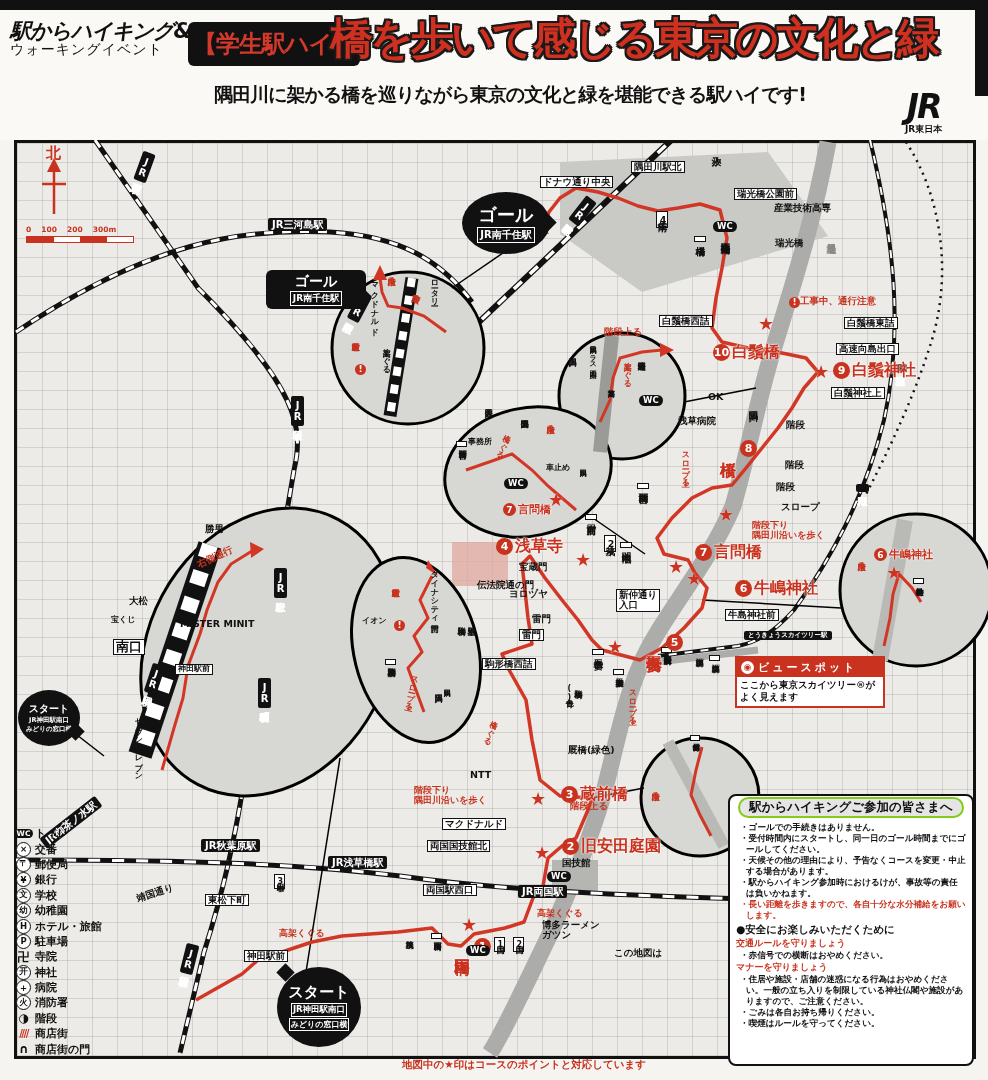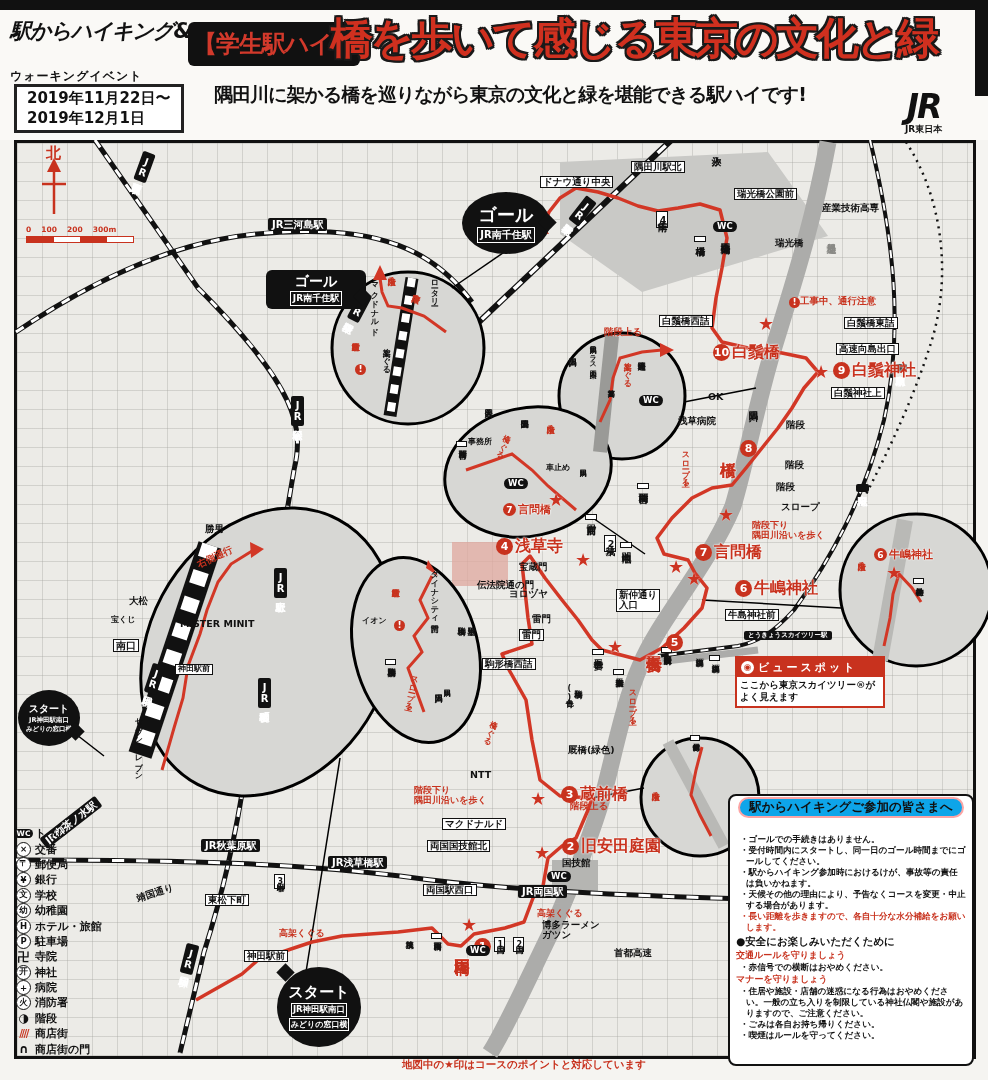--- a/index.html
+++ b/index.html
@@ -4,21 +4,21 @@
 <style>
   html,body{margin:0;padding:0;background:#777;}
   #stage{position:relative;width:988px;height:1080px;background:#f5f4f1;overflow:hidden;
          font-family:"DejaVu Sans","Liberation Sans",sans-serif;color:#111;}
   
   #header{position:absolute;left:0;top:0;width:988px;height:140px;background:#faf9f6;z-index:6;}
   .topbar{position:absolute;left:0;top:0;width:988px;height:10px;background:#111;}
   .corner-right{position:absolute;right:0;top:0;width:13px;height:96px;background:#111;}
   .logo{position:absolute;left:10px;top:20px;line-height:1.05;}
   .logo .l1{font-size:21px;font-weight:900;font-style:italic;letter-spacing:-1px;}
-  .logo .l2{font-size:12px;font-weight:700;letter-spacing:1px;margin-top:28px;}
+  .logo .l2{font-size:14px;font-weight:400;letter-spacing:1px;}
   .datebox{position:absolute;left:14px;top:84px;border:3px solid #222;padding:2px 10px;
            font-size:15px;font-weight:900;line-height:1.3;white-space:pre-line;background:#fff;}
   .badge{position:absolute;left:188px;top:22px;background:#111;color:#d2392b;border-radius:6px;
          padding:6px 5px;font-size:24px;font-weight:900;letter-spacing:-1px;}
   .maintitle{position:absolute;left:330px;top:10px;width:655px;font-size:43px;font-weight:900;
          color:#d0301f;letter-spacing:-3px;white-space:nowrap;
          text-shadow:-2px 0 #1a1a1a,2px 0 #1a1a1a,0 -2px #1a1a1a,0 2px #1a1a1a,2px 2px #1a1a1a,-2px 2px #1a1a1a,2px -2px #1a1a1a,-2px -2px #1a1a1a;}
   .subtitle{position:absolute;left:185px;top:82px;width:650px;text-align:center;font-size:19px;
          font-weight:800;line-height:1.35;letter-spacing:-1px;}
   .jrlogo{position:absolute;left:905px;top:90px;text-align:center;}
@@ -93,22 +93,22 @@
   .lg-row{display:flex;align-items:center;gap:4px;height:15.4px;font-size:11px;font-weight:800;}
   .lg-ic{flex:none;width:15px;display:flex;justify-content:center;}
   .ic-circle{width:13px;height:13px;border:1.4px solid #111;border-radius:50%;font-size:8.5px;font-weight:900;
       display:flex;align-items:center;justify-content:center;background:#fff;}
   .ic-oval{background:#111;color:#fff;border-radius:7px;font-size:7.5px;font-weight:900;padding:1px 3px;line-height:1;}
   .ic-plain{font-size:12px;font-weight:900;line-height:1;}
   .ic-hatch{color:#c8321e;font-weight:900;font-size:10px;letter-spacing:-1.5px;}
   
   #notice{position:absolute;left:728px;top:794px;width:246px;height:272px;background:#fff;
       border:2.5px solid #111;border-radius:8px;z-index:4;padding:2px 6px 4px 6px;box-sizing:border-box;}
-  #notice .nt{border:2px solid #fca5a5;border-radius:12px;text-align:center;font-size:12.5px;font-weight:900;
-      margin:-1px 2px 16px 2px;background:#0ea5e9;}
+  #notice .nt{border:2px solid #84cc16;border-radius:12px;text-align:center;font-size:12.5px;font-weight:900;
+      margin:-1px 2px 4px 2px;background:#e5e5e5;}
   #notice ul{margin:0;padding-left:10px;list-style:none;text-indent:-6px;}
   #notice li{font-size:8.6px;font-weight:700;line-height:1.28;}
   #notice li::before{content:"・";}
   #notice li.red{color:#c8321e;}
   #notice .sec{font-size:10.5px;font-weight:900;margin-top:2px;}
   #notice .subsec{font-size:9px;font-weight:900;color:#c8321e;}
   
   #license{position:absolute;left:16px;top:1058px;width:430px;font-size:7.6px;font-weight:600;z-index:6;}
   #starnote{position:absolute;left:402px;top:1058px;font-size:10.5px;font-weight:900;color:#c8321e;z-index:6;}
 </style>
@@ -117,22 +117,20 @@
 
 <div id="stage">
 
   <div id="header">
     <div class="topbar"></div>
     <div class="corner-right"></div>
     <div class="logo">
       <div class="l1">駅からハイキング&amp;</div>
       <div class="l2">ウォーキングイベント</div>
     </div>
-    <div class="datebox">2019年11月22日〜
-2019年12月1日</div>
     <div class="badge">【学生駅ハイ】</div>
     <div class="maintitle">橋を歩いて感じる東京の文化と緑</div>
     <div class="subtitle">
       <div>隅田川に架かる橋を巡りながら東京の文化と緑を堪能できる駅ハイです!</div>
     </div>
     <div class="jrlogo">
       <div class="mark">JR</div>
       <div class="name">JR東日本</div>
     </div>
   </div>
@@ -218,21 +216,21 @@
       <line x1="42" y1="184" x2="66" y2="184"></line>
       <polygon points="54,158 47,172 61,172" fill="#c8321e" stroke="none"></polygon>
     </g>
   </svg>
 
   <div id="labels">
       <div class="lbl wb" style="left: 631px; top: 161px;">隅田川駅北</div>
       <div class="lbl wb" style="left: 540px; top: 176px;">ドナウ通り中央</div>
       <div class="lbl wb" style="left: 734px; top: 188px;">瑞光橋公園前</div>
       <div class="lbl plv" style="left: 711px; top: 148px;">汐入小</div>
-      <div class="lbl pl" style="left: 822px; top: 203px;">産業技術高専</div>
+      <div class="lbl pl" style="left: 774px; top: 203px;">産業技術高専</div>
       <div class="lbl pl" style="left: 775px; top: 238px;">瑞光橋</div>
       <div class="lbl plv" style="left: 720px; top: 236px;">瑞光橋公園</div>
       <div class="lbl wbv" style="left: 656px; top: 211px;">南千住4</div>
       <div class="lbl wbv" style="left: 694px; top: 236px;">橋場橋</div>
       <div class="lbl gyv" style="left: 826px; top: 236px;">墨堤通り</div>
       <div class="lbl rd" style="left: 800px; top: 296px;">工事中、通行注意</div>
       <div class="lbl wb" style="left: 659px; top: 315px;">白鬚橋西詰</div>
       <div class="lbl wb" style="left: 844px; top: 317px;">白鬚橋東詰</div>
       <div class="lbl wb" style="left: 836px; top: 343px;">高速向島出口</div>
       <div class="lbl wb" style="left: 831px; top: 387px;">白鬚神社上</div>
@@ -302,32 +300,32 @@
       <div class="lbl rdv" style="left: 650px; top: 786px; font-size: 8px;">階段上る</div>
       <div class="lbl pl" style="left: 562px; top: 858px;">国技館</div>
       <div class="lbl wb" style="left: 423px; top: 884px;">両国駅西口</div>
       <div class="lbl rd" style="left: 537px; top: 909px; font-size: 9px;">高架くぐる</div>
       <div class="lbl pl" style="left: 542px; top: 920px;">博多ラーメン
 ガツン</div>
       <div class="lbl wbv" style="left: 494px; top: 937px; font-size: 8px;">両国1</div>
       <div class="lbl wbv" style="left: 513px; top: 937px; font-size: 8px;">両国2</div>
       <div class="lbl wbv" style="left: 431px; top: 933px; font-size: 8px;">両国橋西</div>
       <div class="lbl plv" style="left: 404px; top: 934px; font-size: 8px;">浅草橋</div>
-      <div class="lbl pl" style="left: 614px; top: 948px;">首都高速</div>
+      <div class="lbl pl" style="left: 614px; top: 948px;">この地図は</div>
       <div class="lbl pl" style="left: 136px; top: 888px; transform: rotate(-18deg);">靖国通り</div>
       <div class="lbl wb" style="left: 205px; top: 894px;">東松下町</div>
       <div class="lbl wbv" style="left: 274px; top: 874px; font-size: 8px;">岩本町3</div>
       <div class="lbl rd" style="left: 279px; top: 929px; font-size: 9px;">高架くぐる</div>
       <div class="lbl wb" style="left: 244px; top: 950px;">神田駅前</div>
       <div class="lbl pl" style="left: 205px; top: 524px;">勝男</div>
       <div class="lbl rd" style="left: 196px; top: 552px; transform: rotate(-25deg);">右側通行</div>
       <div class="lbl pl" style="left: 129px; top: 596px;">大松</div>
       <div class="lbl pl" style="left: 111px; top: 616px; font-size: 8px;">宝くじ</div>
       <div class="lbl pl" style="left: 180px; top: 619px;">MISTER MINIT</div>
-      <div class="lbl wb" style="left: 113px; top: 639px; font-size: 10px;">南口</div>
+      <div class="lbl wb" style="left: 113px; top: 639px; font-size: 13px;">南口</div>
       <div class="lbl wb" style="left: 175px; top: 664px; font-size: 8px;">神田駅前</div>
       <div class="lbl plv" style="left: 133px; top: 712px; font-size: 8px;">セブンイレブン</div>
       <div class="lbl plv" style="left: 429px; top: 274px; font-size: 8px;">ロータリー</div>
       <div class="lbl rdv" style="left: 386px; top: 271px; font-size: 8px;">階段上る</div>
       <div class="lbl rdv" style="left: 412px; top: 289px; font-size: 8px; transform: rotate(18deg);">階段下る</div>
       <div class="lbl plv" style="left: 369px; top: 276px; font-size: 8px;">マクドナルド</div>
       <div class="lbl rdv" style="left: 350px; top: 336px; font-size: 8px;">横断注意</div>
       <div class="lbl plv" style="left: 381px; top: 342px; font-size: 8px;">高架くぐる</div>
       <div class="lbl rdv" style="left: 856px; top: 556px; font-size: 8px;">階段上る</div>
       <div class="lbl wbv" style="left: 913px; top: 578px; font-size: 8px;">牛島神社前</div>
@@ -544,22 +542,22 @@
         </span>
         <span>商店街の門</span>
       </div>
     </div>
 
   <div id="notice">
     <div class="nt">駅からハイキングご参加の皆さまへ</div>
     <ul id="n-items">
         <li>ゴールでの手続きはありません。</li>
         <li>受付時間内にスタートし、同一日のゴール時間までにゴールしてください。</li>
+        <li>天候その他の理由により、予告なくコースを変更・中止する場合があります。</li>
         <li>駅からハイキング参加時におけるけが、事故等の責任は負いかねます。</li>
-        <li>天候その他の理由により、予告なくコースを変更・中止する場合があります。</li>
         <li class="red">長い距離を歩きますので、各自十分な水分補給をお願いします。</li>
       </ul>
     <div class="sec">●安全にお楽しみいただくために</div>
     <div class="subsec">交通ルールを守りましょう</div>
     <ul id="n-traffic">
         <li>赤信号での横断はおやめください。</li>
       </ul>
     <div class="subsec">マナーを守りましょう</div>
     <ul id="n-manner">
         <li>住居や施設・店舗の迷惑になる行為はおやめください。一般の立ち入りを制限している神社仏閣や施設がありますので、ご注意ください。</li>

